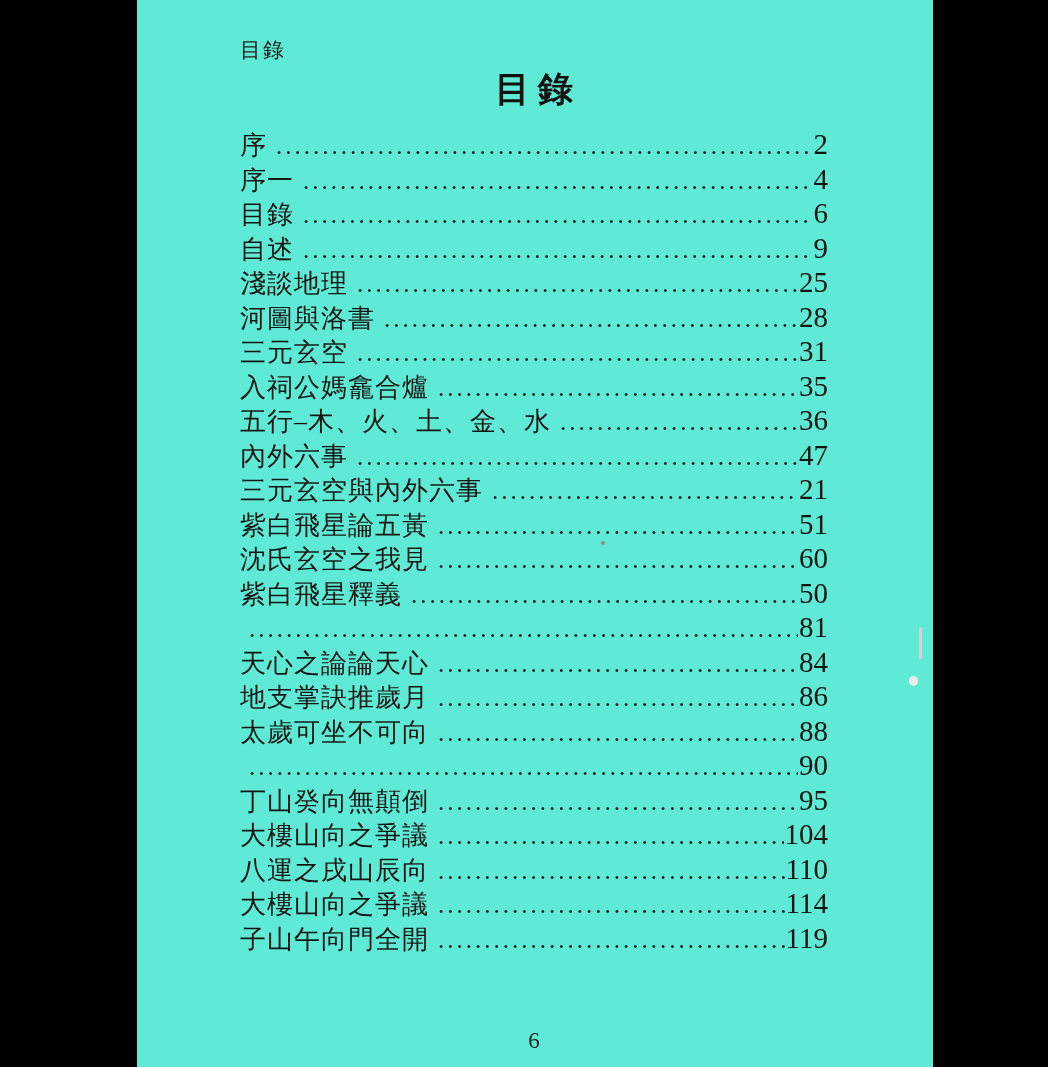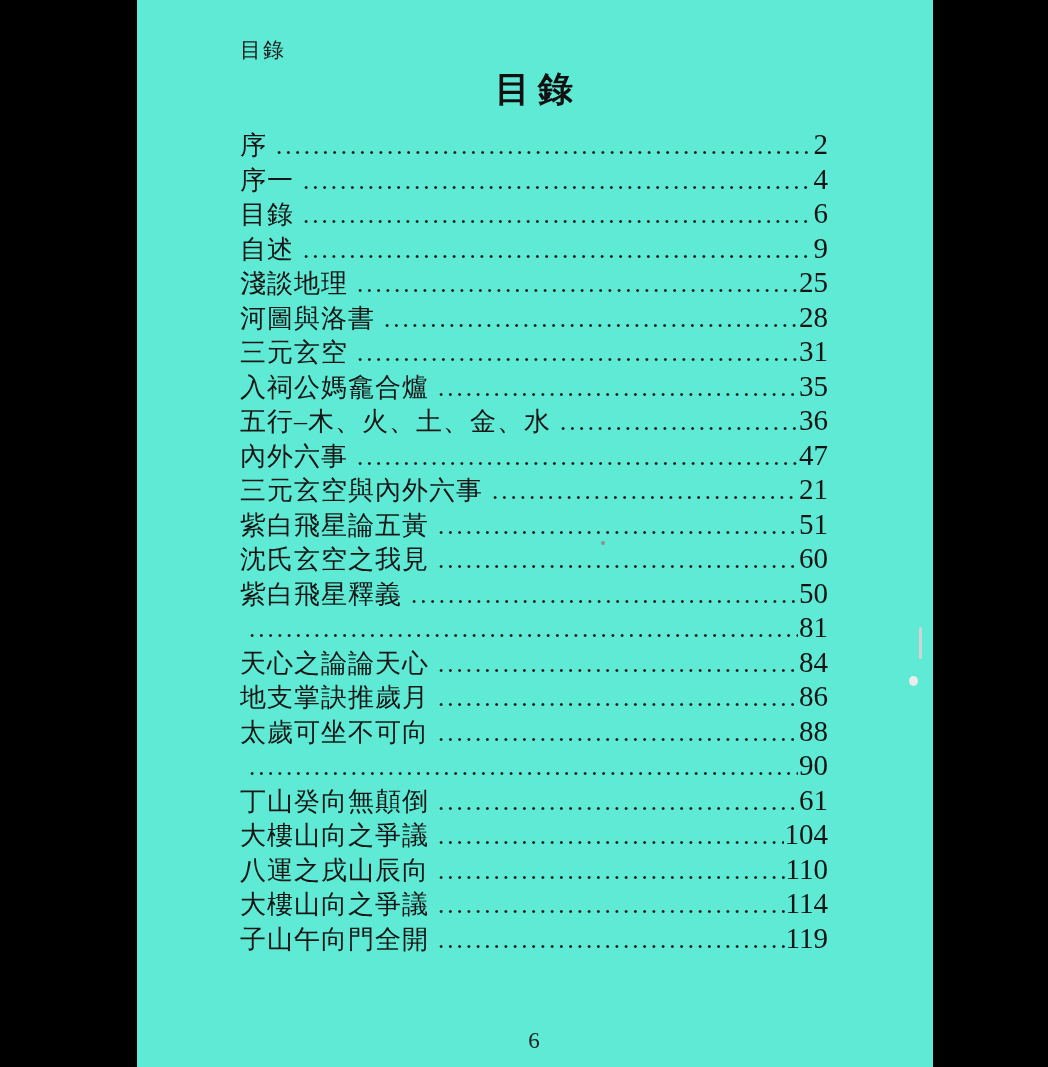--- a/index.html
+++ b/index.html
@@ -216,21 +216,21 @@
         <span class="toc-leader"></span>
         <span class="toc-page">88</span>
       </div>
       <div class="toc-row">
         <span class="toc-leader"></span>
         <span class="toc-page">90</span>
       </div>
       <div class="toc-row">
         <span class="toc-label">丁山癸向無顛倒</span>
         <span class="toc-leader"></span>
-        <span class="toc-page">61</span>
+        <span class="toc-page">95</span>
       </div>
       <div class="toc-row">
         <span class="toc-label">大樓山向之爭議</span>
         <span class="toc-leader"></span>
         <span class="toc-page">104</span>
       </div>
       <div class="toc-row">
         <span class="toc-label">八運之戌山辰向</span>
         <span class="toc-leader"></span>
         <span class="toc-page">110</span>

